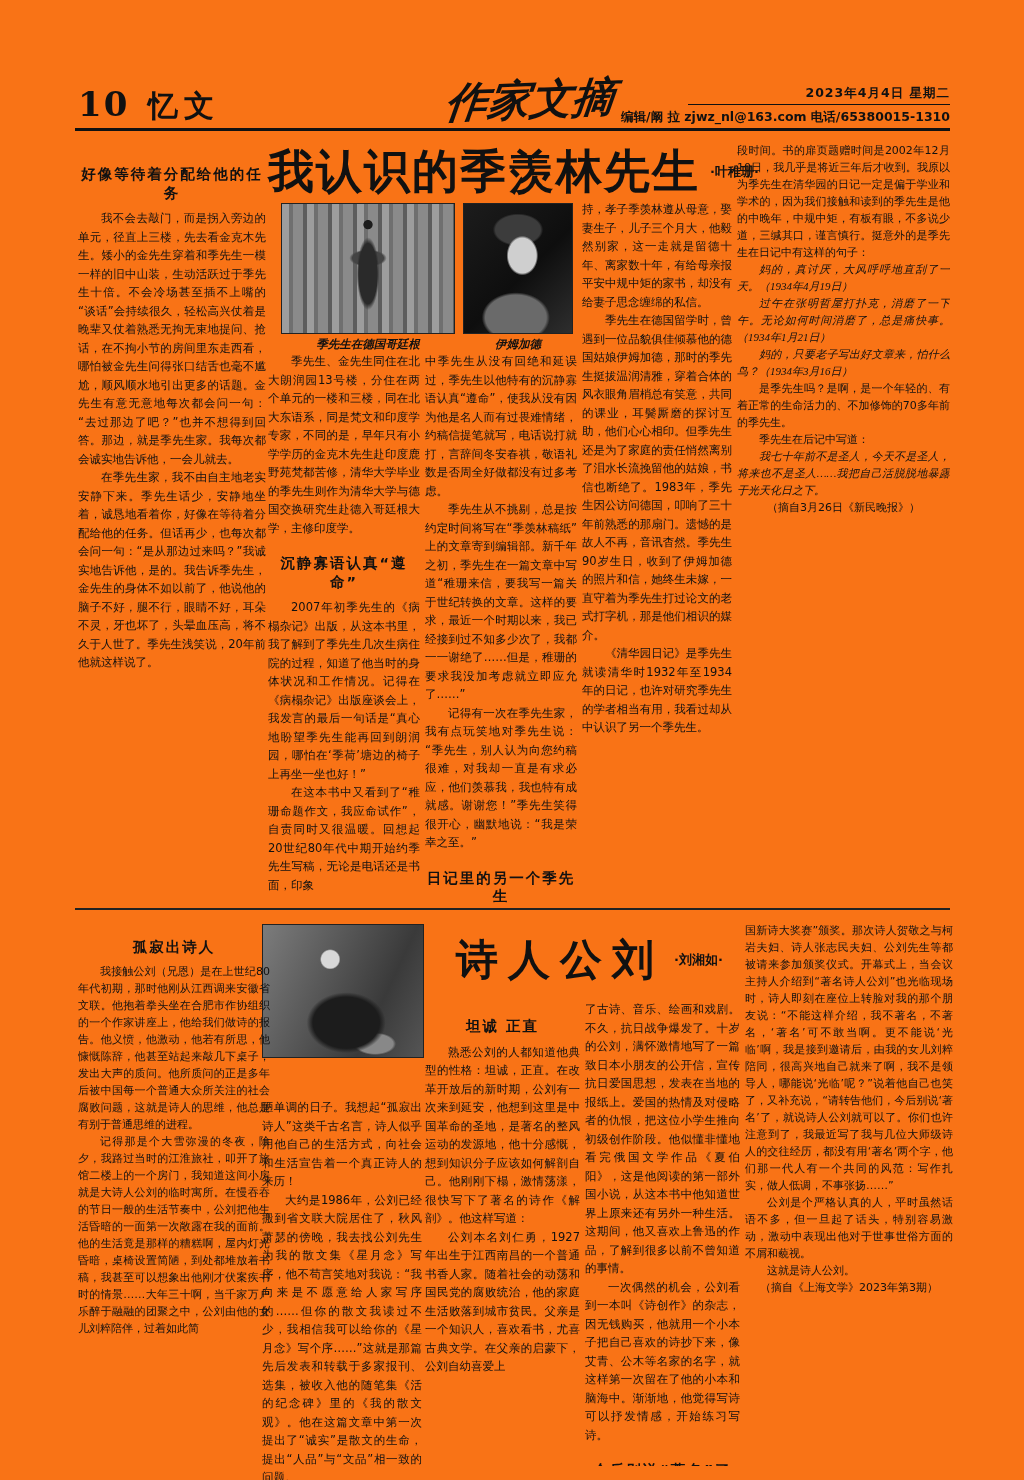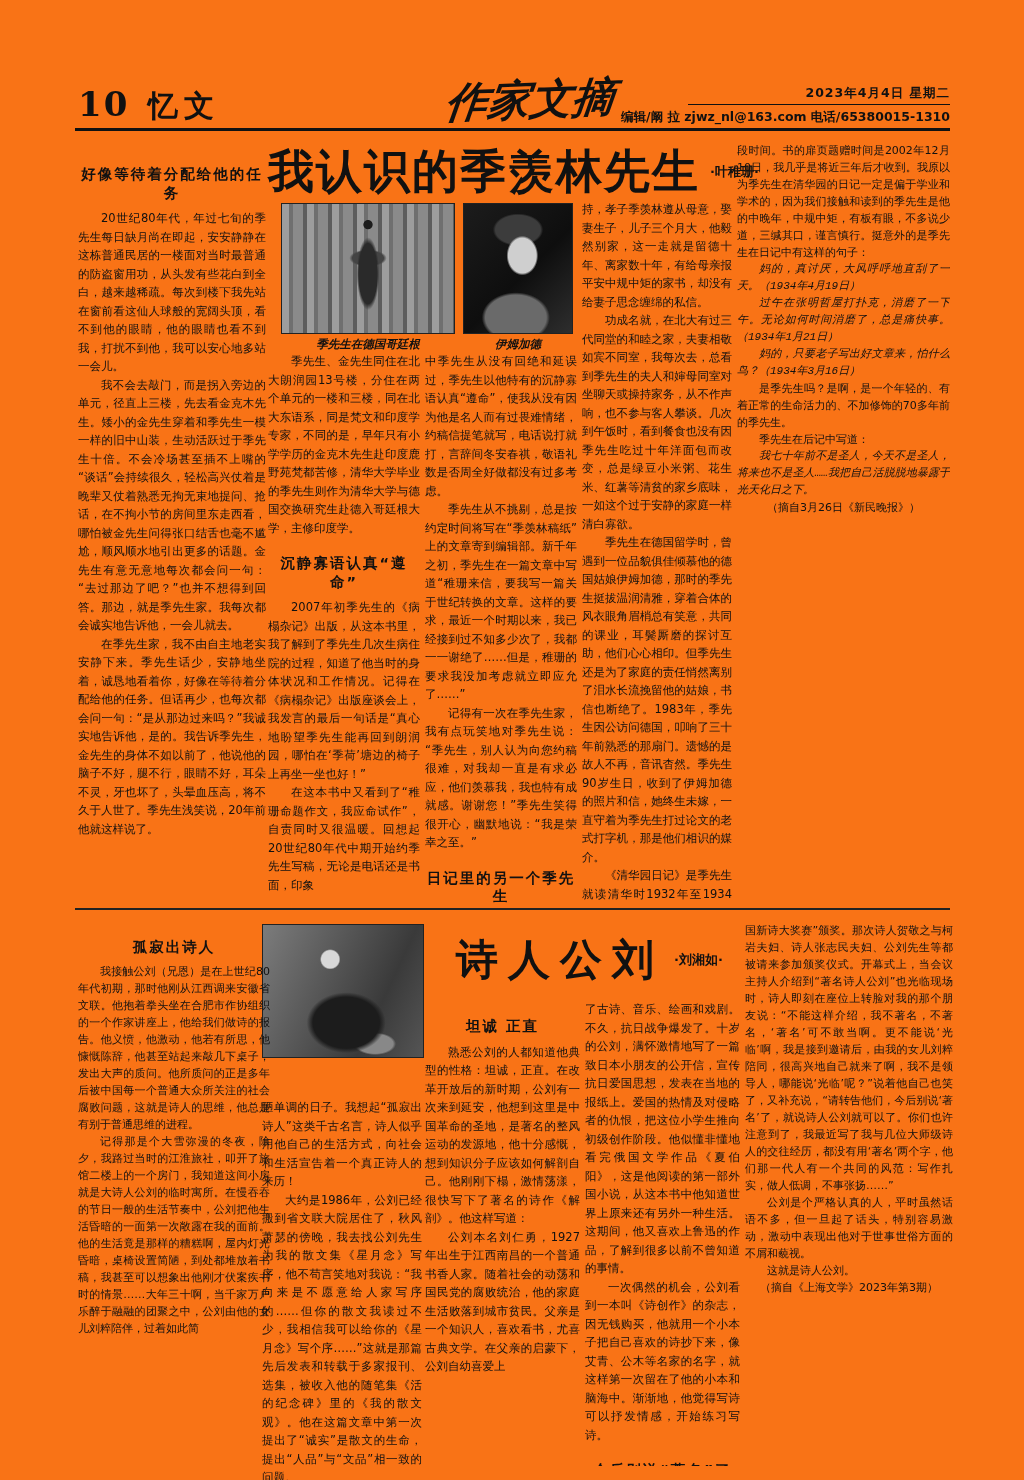--- a/index.html
+++ b/index.html
@@ -16,21 +16,21 @@
   .hdr-rule-thin{position:absolute;right:74px;top:104px;width:262px;height:1px;background:#111;}
   .hdr-editor{position:absolute;right:74px;top:109px;width:360px;text-align:right;font-size:12.5px;font-weight:bold;}
   .rule-main{position:absolute;left:75px;top:128px;width:875px;height:3px;background:#111;}
   .rule-sep{position:absolute;left:75px;top:908px;width:875px;height:2px;background:#222;}
   
   .col{position:absolute;font-size:11.5px;line-height:18.5px;text-align:justify;overflow:hidden;}
   .col.tight{font-size:11px;line-height:17px;}
   .blk{margin:0;}
   .blk-p{text-indent:2em;}
   .blk-cont{text-indent:0;}
-  .blk-quote{text-indent:2em;font-family:Liberation Mono, monospace;font-style:italic;}
+  .blk-quote{text-indent:2em;font-family:Liberation Serif, serif;font-style:italic;}
   .blk-sub{text-align:center;font-weight:900;font-size:14.5px;margin:17px 0 7px 0;text-indent:0;letter-spacing:2px;}
   .blk-attrib{text-align:center;text-indent:0;}
   
   .headline1{position:absolute;left:268px;top:144px;width:475px;height:56px;display:flex;align-items:center;}
   .headline1 .ht{font-size:46px;font-weight:900;letter-spacing:2px;white-space:nowrap;}
   .byline{font-size:13px;font-weight:bold;margin-left:10px;white-space:nowrap;}
   .headline2{position:absolute;left:432px;top:930px;width:315px;height:60px;display:flex;align-items:center;justify-content:center;}
   .headline2 .ht{font-size:42px;font-weight:900;letter-spacing:10px;white-space:nowrap;}
   
   .photo{position:absolute;border:1px solid #222;box-sizing:border-box;}
@@ -88,40 +88,38 @@
     <span class="byline">·叶稚珊·</span>
   </div>
 
   <div class="photo" id="photo1"></div>
   <div class="caption cap1">季先生在德国哥廷根</div>
   <div class="photo" id="photo2"></div>
   <div class="caption cap2">伊姆加德</div>
 
   <div class="col" id="a1c1">
       <div class="blk blk-sub">好像等待着分配给他的任务</div>
-      <div class="blk blk-p">20世纪80年代，年过七旬的季先生每日缺月尚在即起，安安静静在这栋普通民居的一楼面对当时最普通的防盗窗用功，从头发有些花白到全白，越来越稀疏。每次到楼下我先站在窗前看这仙人球般的宽阔头顶，看不到他的眼睛，他的眼睛也看不到我，打扰不到他，我可以安心地多站一会儿。</div>
       <div class="blk blk-p">我不会去敲门，而是拐入旁边的单元，径直上三楼，先去看金克木先生。矮小的金先生穿着和季先生一模一样的旧中山装，生动活跃过于季先生十倍。不会冷场甚至插不上嘴的“谈话”会持续很久，轻松高兴仗着是晚辈又仗着熟悉无拘无束地提问、抢话，在不拘小节的房间里东走西看，哪怕被金先生问得张口结舌也毫不尴尬，顺风顺水地引出更多的话题。金先生有意无意地每次都会问一句：“去过那边了吧？”也并不想得到回答。那边，就是季先生家。我每次都会诚实地告诉他，一会儿就去。</div>
       <div class="blk blk-p">在季先生家，我不由自主地老实安静下来。季先生话少，安静地坐着，诚恳地看着你，好像在等待着分配给他的任务。但话再少，也每次都会问一句：“是从那边过来吗？”我诚实地告诉他，是的。我告诉季先生，金先生的身体不如以前了，他说他的脑子不好，腿不行，眼睛不好，耳朵不灵，牙也坏了，头晕血压高，将不久于人世了。季先生浅笑说，20年前他就这样说了。</div>
     </div>
   <div class="col" id="a1c2">
       <div class="blk blk-p">季先生、金先生同住在北大朗润园13号楼，分住在两个单元的一楼和三楼，同在北大东语系，同是梵文和印度学专家，不同的是，早年只有小学学历的金克木先生赴印度鹿野苑梵都苦修，清华大学毕业的季先生则作为清华大学与德国交换研究生赴德入哥廷根大学，主修印度学。</div>
       <div class="blk blk-sub">沉静寡语认真“遵命”</div>
       <div class="blk blk-p">2007年初季先生的《病榻杂记》出版，从这本书里，我了解到了季先生几次生病住院的过程，知道了他当时的身体状况和工作情况。记得在《病榻杂记》出版座谈会上，我发言的最后一句话是“真心地盼望季先生能再回到朗润园，哪怕在‘季荷’塘边的椅子上再坐一坐也好！”</div>
       <div class="blk blk-p">在这本书中又看到了“稚珊命题作文，我应命试作”，自责同时又很温暖。回想起20世纪80年代中期开始约季先生写稿，无论是电话还是书面，印象</div>
     </div>
   <div class="col" id="a1c3">
       <div class="blk blk-cont">中季先生从没有回绝和延误过，季先生以他特有的沉静寡语认真“遵命”，使我从没有因为他是名人而有过畏难情绪，约稿信提笔就写，电话说打就打，言辞间冬安春祺，敬语礼数是否周全好做都没有过多考虑。</div>
       <div class="blk blk-p">季先生从不挑剔，总是按约定时间将写在“季羡林稿纸”上的文章寄到编辑部。新千年之初，季先生在一篇文章中写道“稚珊来信，要我写一篇关于世纪转换的文章。这样的要求，最近一个时期以来，我已经接到过不知多少次了，我都一一谢绝了……但是，稚珊的要求我没加考虑就立即应允了……”</div>
       <div class="blk blk-p">记得有一次在季先生家，我有点玩笑地对季先生说：“季先生，别人认为向您约稿很难，对我却一直是有求必应，他们羡慕我，我也特有成就感。谢谢您！”季先生笑得很开心，幽默地说：“我是荣幸之至。”</div>
       <div class="blk blk-sub">日记里的另一个季先生</div>
       <div class="blk blk-p">和金克木先生一样，季先生内心也有一片萋萋芳草，相信到晚年仍旧是芳草萋萋。18岁时，由抚养他长大的叔叔主</div>
     </div>
   <div class="col" id="a1c4">
       <div class="blk blk-cont">持，孝子季羡林遵从母意，娶妻生子，儿子三个月大，他毅然别家，这一走就是留德十年、离家数十年，有给母亲报平安中规中矩的家书，却没有给妻子思念缠绵的私信。</div>
-      <div class="blk blk-p">功成名就，在北大有过三代同堂的和睦之家，夫妻相敬如宾不同室，我每次去，总看到季先生的夫人和婶母同室对坐聊天或操持家务，从不作声响，也不参与客人攀谈。几次到午饭时，看到餐食也没有因季先生吃过十年洋面包而改变，总是绿豆小米粥、花生米、红薯等清贫的家乡底味，一如这个过于安静的家庭一样清白寡欲。</div>
       <div class="blk blk-p">季先生在德国留学时，曾遇到一位品貌俱佳倾慕他的德国姑娘伊姆加德，那时的季先生挺拔温润清雅，穿着合体的风衣眼角眉梢总有笑意，共同的课业，耳鬓厮磨的探讨互助，他们心心相印。但季先生还是为了家庭的责任悄然离别了泪水长流挽留他的姑娘，书信也断绝了。1983年，季先生因公访问德国，叩响了三十年前熟悉的那扇门。遗憾的是故人不再，音讯杳然。季先生90岁生日，收到了伊姆加德的照片和信，她终生未嫁，一直守着为季先生打过论文的老式打字机，那是他们相识的媒介。</div>
       <div class="blk blk-p">《清华园日记》是季先生就读清华时1932年至1934年的日记，也许对研究季先生的学者相当有用，我看过却从中认识了另一个季先生。</div>
     </div>
   <div class="col tight" id="a1c5">
       <div class="blk blk-cont">段时间。书的扉页题赠时间是2002年12月10日，我几乎是将近三年后才收到。我原以为季先生在清华园的日记一定是偏于学业和学术的，因为我们接触和读到的季先生是他的中晚年，中规中矩，有板有眼，不多说少道，三缄其口，谨言慎行。挺意外的是季先生在日记中有这样的句子：</div>
       <div class="blk blk-quote">妈的，真讨厌，大风呼呼地直刮了一天。（1934年4月19日）</div>
       <div class="blk blk-quote">过午在张明哲屋打扑克，消磨了一下午。无论如何时间消磨了，总是痛快事。（1934年1月21日）</div>
       <div class="blk blk-quote">妈的，只要老子写出好文章来，怕什么鸟？（1934年3月16日）</div>
       <div class="blk blk-p">是季先生吗？是啊，是一个年轻的、有着正常的生命活力的、不加修饰的70多年前的季先生。</div>
       <div class="blk blk-p">季先生在后记中写道：</div>

